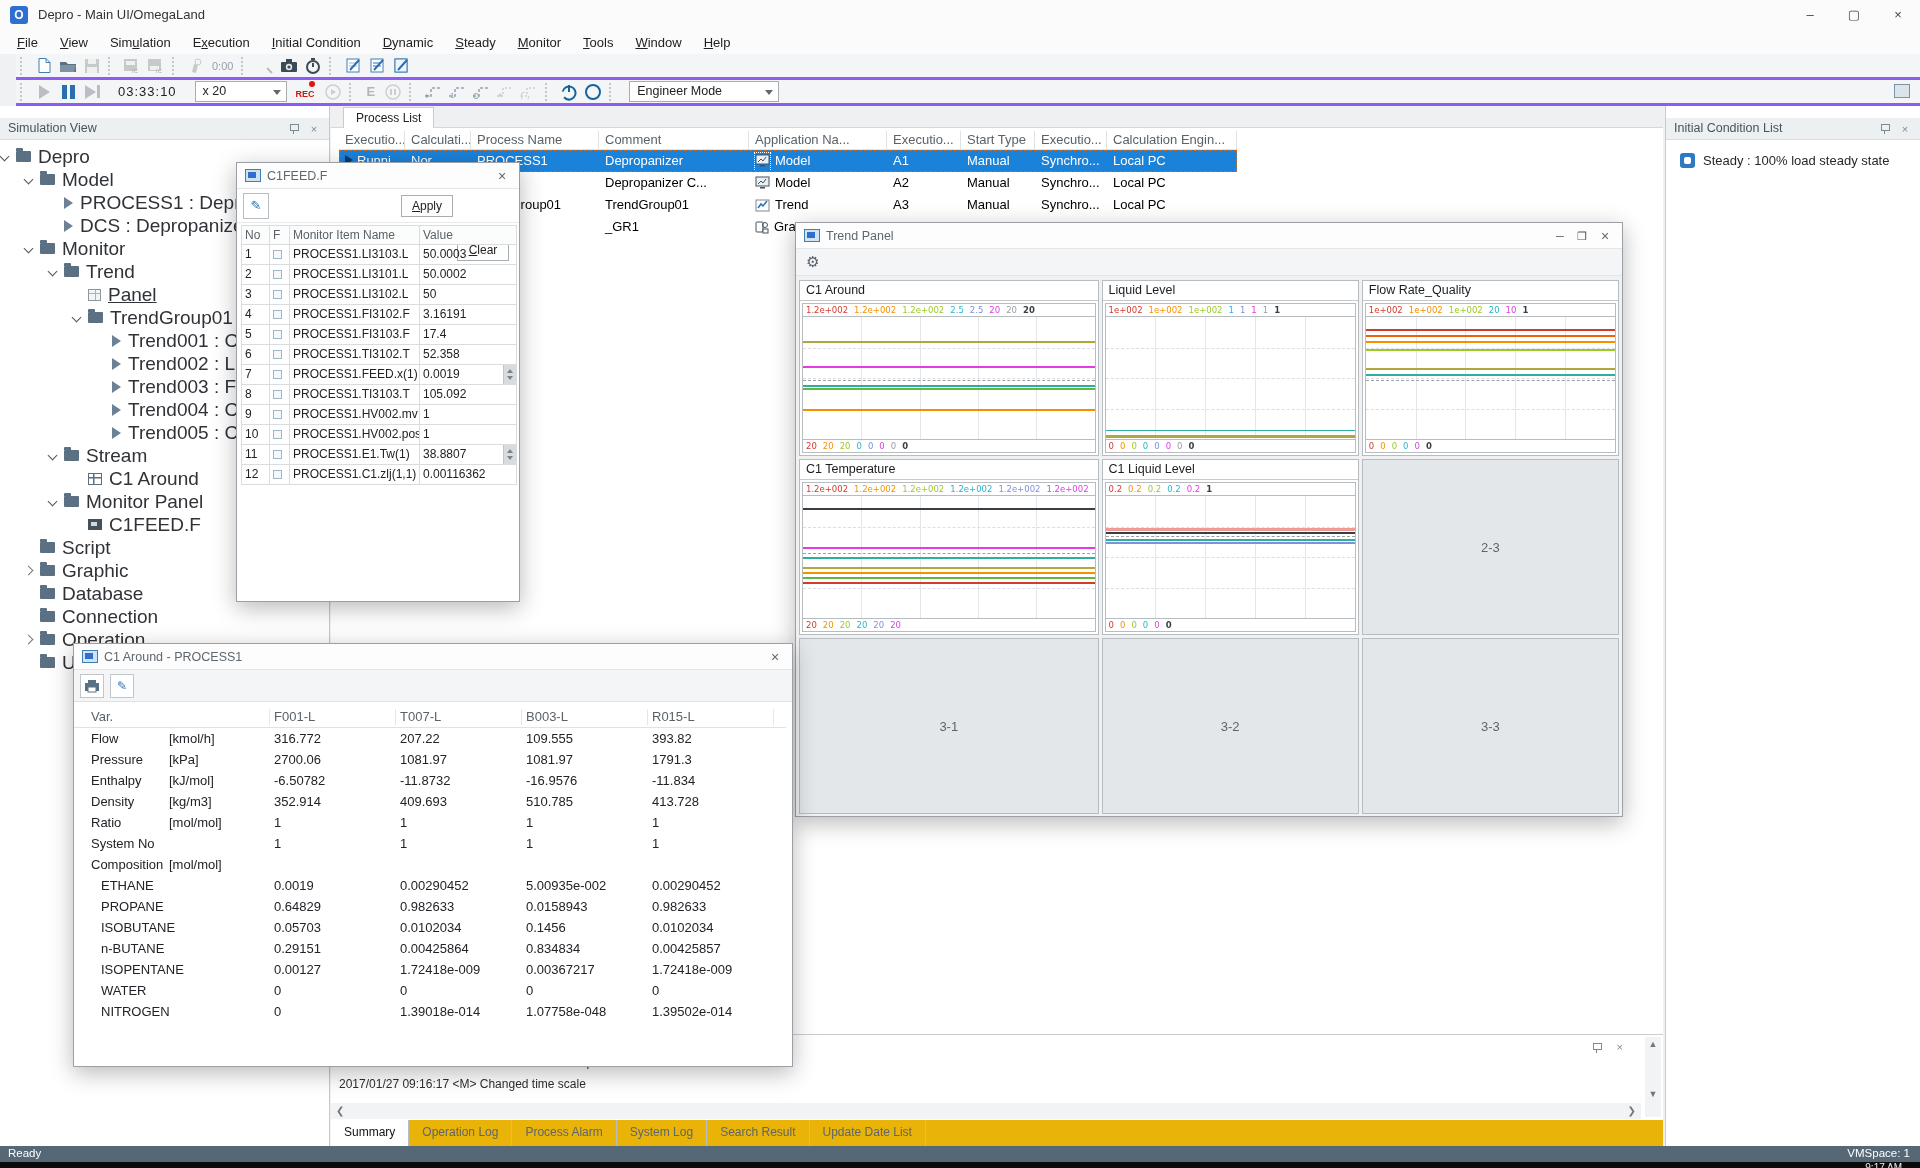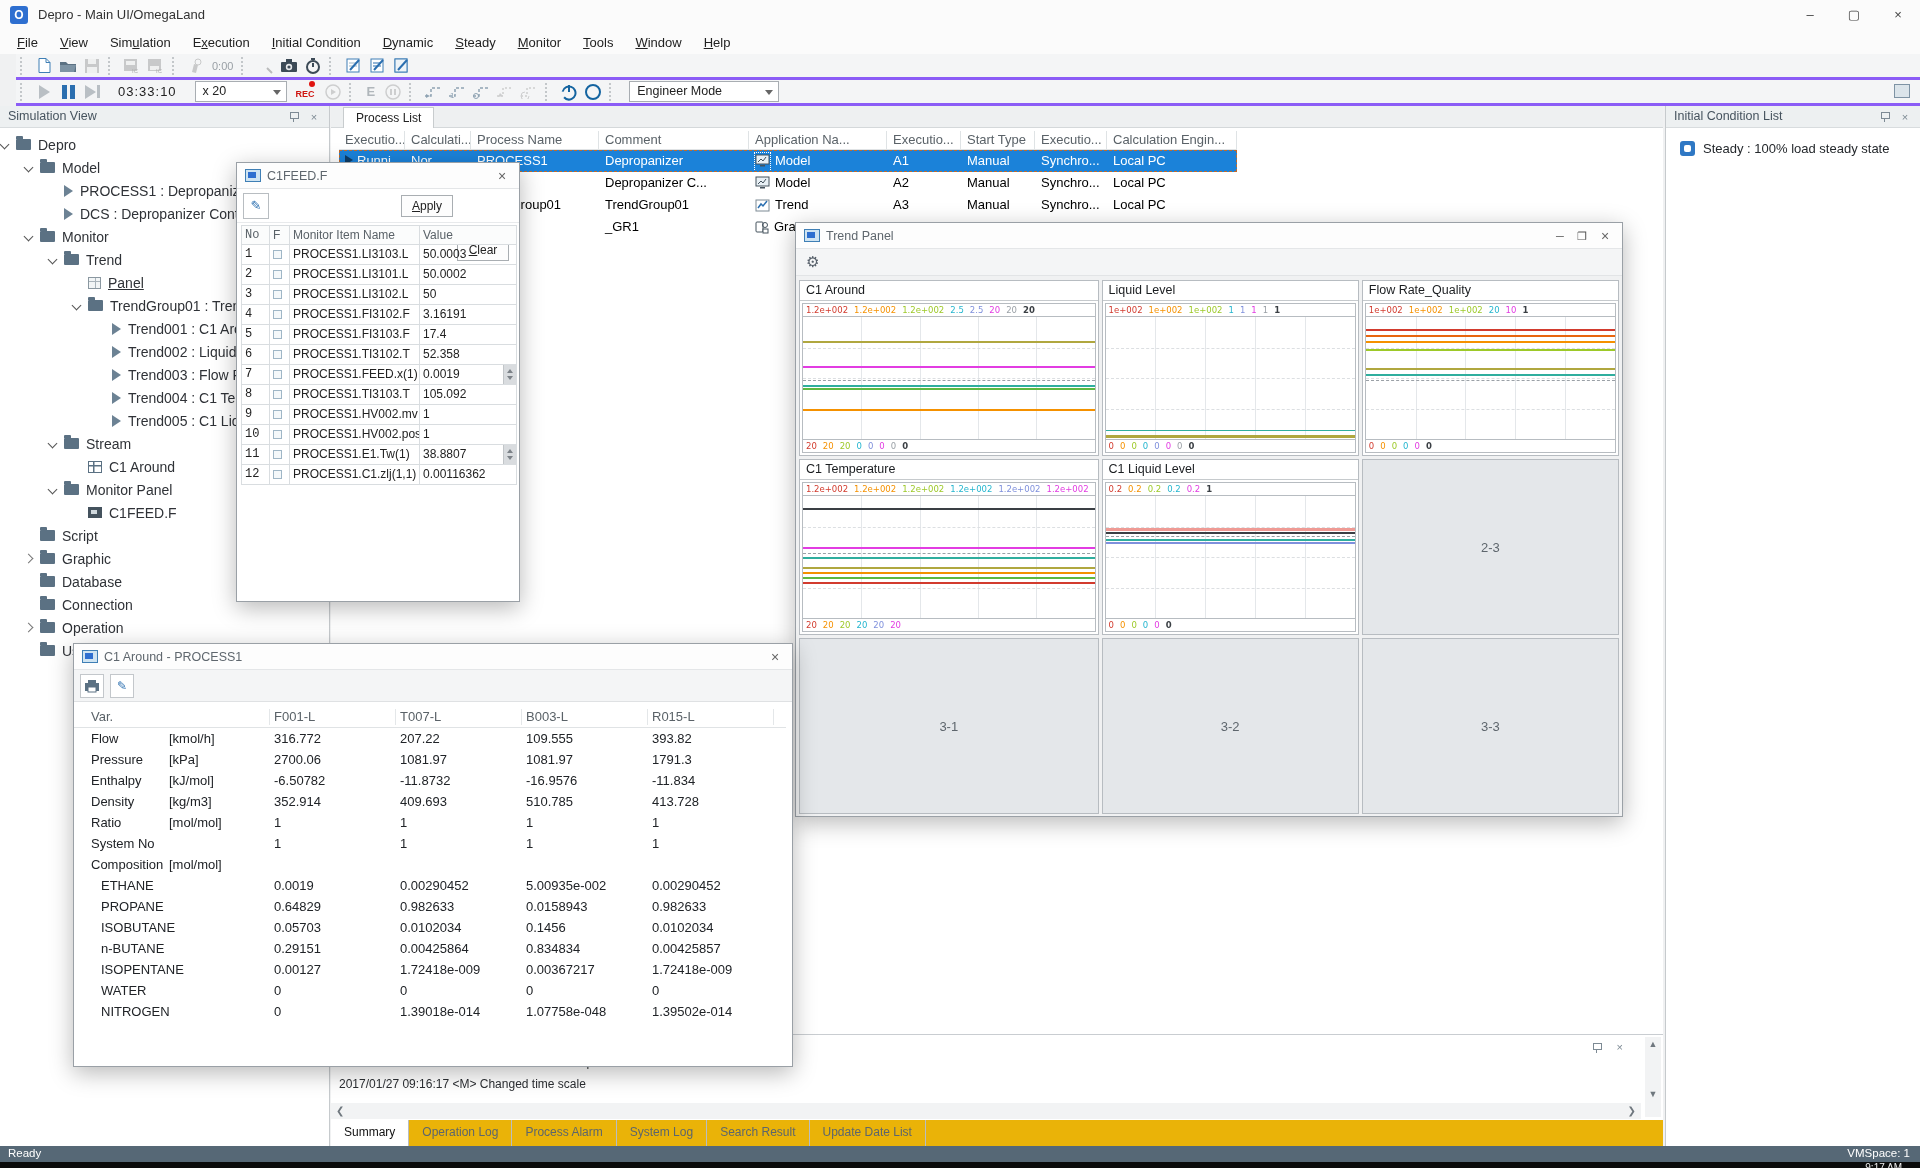--- a/index.html
+++ b/index.html
@@ -36,25 +36,25 @@
   .pausebars i { display:block; width:5px; height:14px; background:#2b6fb0; }
   .steppair { display:flex; align-items:center; gap:1px; }
   .steppair .bar { width:3px; height:13px; background:#b9bfc4; }
   .circ { width:16px; height:16px; border:2px solid #9fb0bd; border-radius:50%; }
   .circ.blue { border-color:#1464a0; }
   #elabel { font-size:13px; font-weight:bold; color:#b0b6bb; margin:0 6px; }
   #cornerico { position:absolute; right:10px; top:84px; width:16px; height:14px; border:1px solid #7e93a4; background:#dbe4ea; }
 
   
   #sidebar { position:absolute; left:0; top:106px; width:330px; height:1040px; background:#fff; border-right:1px solid #c6cacd; }
-  .paneheader { height:22px; background:#edf0f1; border-bottom:1px solid #d8dcde; font-size:12.5px; color:#46535e; padding:3px 0 0 8px; position:relative; }
+  .paneheader { height:22px; background:#edf0f1; border-bottom:1px solid #d8dcde; font-size:12.5px; color:#46535e; padding:3px 0 0 8px; position:relative;margin-top:12px; }
   .ph-ic { position:absolute; top:4px; width:14px; height:14px; color:#7d8a94; font-size:11px; line-height:14px; text-align:center; }
   .pin-ic::before { content:""; position:absolute; left:3px; top:2px; width:7px; height:5px; border:1px solid #7d8a94; }
   .pin-ic::after { content:""; position:absolute; left:6px; top:8px; width:1px; height:4px; background:#7d8a94; }
-  #tree { padding-top:5px; font-size:14px; color:#2f3237; }
+  #tree { padding-top:5px; font-size:19px; color:#2f3237; }
   .trow { height:23px; display:flex; align-items:center; white-space:nowrap; }
   .chev { width:8px; height:8px; margin-right:7px; position:relative; flex:none; }
   .chev.v::before { content:""; position:absolute; left:0; top:0; width:6px; height:6px; border-right:1.5px solid #555; border-bottom:1.5px solid #555; transform:rotate(45deg); }
   .chev.r::before { content:""; position:absolute; left:0; top:0; width:6px; height:6px; border-right:1.5px solid #777; border-bottom:1.5px solid #777; transform:rotate(-45deg); }
   .ticon { flex:none; margin-right:7px; position:relative; }
   .i-folder { width:15px; height:11px; background:#5b7183; border-radius:1px; }
   .i-folder::before { content:""; position:absolute; left:0; top:-3px; width:7px; height:3px; background:#5b7183; border-radius:1px 1px 0 0; }
   .i-play { width:0; height:0; border-top:6px solid transparent; border-bottom:6px solid transparent; border-left:9px solid #6c8294; }
   .i-grid { width:13px; height:12px; border:1px solid #8a97a0; background:
       linear-gradient(#aab4bb,#aab4bb) 0 3.5px/13px 1px no-repeat,
@@ -91,21 +91,21 @@
   #dlg { left:236px; top:162px; width:284px; height:440px; z-index:40; background:#fff; }
   #dlg-toolbar { height:34px; position:relative; border-bottom:1px solid #e8eaec; }
   #pencilbtn { position:absolute; left:6px; top:4px; width:26px; height:26px; border:1px solid #b8bdc1; background:#fff; text-align:center; line-height:24px; color:#2b6fb0; font-size:13px; }
   .dlgbtn { position:absolute; top:6px; width:52px; height:22px; background:#fdfdfd; border:1px solid #a9aeb2; font-size:12px; color:#222; text-align:center; line-height:20px; }
   .dlgbtn::first-letter { text-decoration:underline; }
   #applybtn { right:66px; } #clearbtn { right:10px;margin-top:44px; }
   #dlgtable { position:absolute; left:4px; top:62px; width:276px; font-size:12px; color:#222; }
   .drow { display:flex; height:20px; border-bottom:1px solid #d9dde0; border-left:1px solid #d9dde0; }
   .dcell { border-right:1px solid #d9dde0; padding:2px 3px 0; overflow:hidden; white-space:nowrap; height:19px; }
   .drow.hdr { color:#5a6268; background:#fbfcfc; border-top:1px solid #d9dde0; }
-  .dc-no{width:28px;font-family:Liberation Mono, monospace;} .dc-f{width:20px;} .dc-name{width:130px;} .dc-val{width:97px; position:relative;}
+  .dc-no{width:28px;} .dc-f{width:20px;} .dc-name{width:130px;} .dc-val{width:97px; position:relative;}
   .chk { display:inline-block; width:9px; height:9px; border:1px solid #9fb6c6; background:#f4f8fa; vertical-align:-1px; }
   .spin { position:absolute; right:0; top:0; width:13px; height:19px; background:#d9dcdf; border-left:1px solid #c2c6c9; }
   .spin::before,.spin::after { content:""; position:absolute; left:3px; width:0; height:0; border-left:3px solid transparent; border-right:3px solid transparent; }
   .spin::before { top:4px; border-bottom:4px solid #7c8288; }
   .spin::after { bottom:4px; border-top:4px solid #7c8288; }
 
   
   #tpanel { left:795px; top:222px; width:828px; height:595px; z-index:20; }
   #tpanel .fwin-mm.mn { right:52px; } #tpanel .fwin-mm.mx { right:30px; }
   #tp-toolbar { height:27px; border-bottom:1px solid #e2e4e6; display:flex; align-items:center; background:#f4f5f6; }

